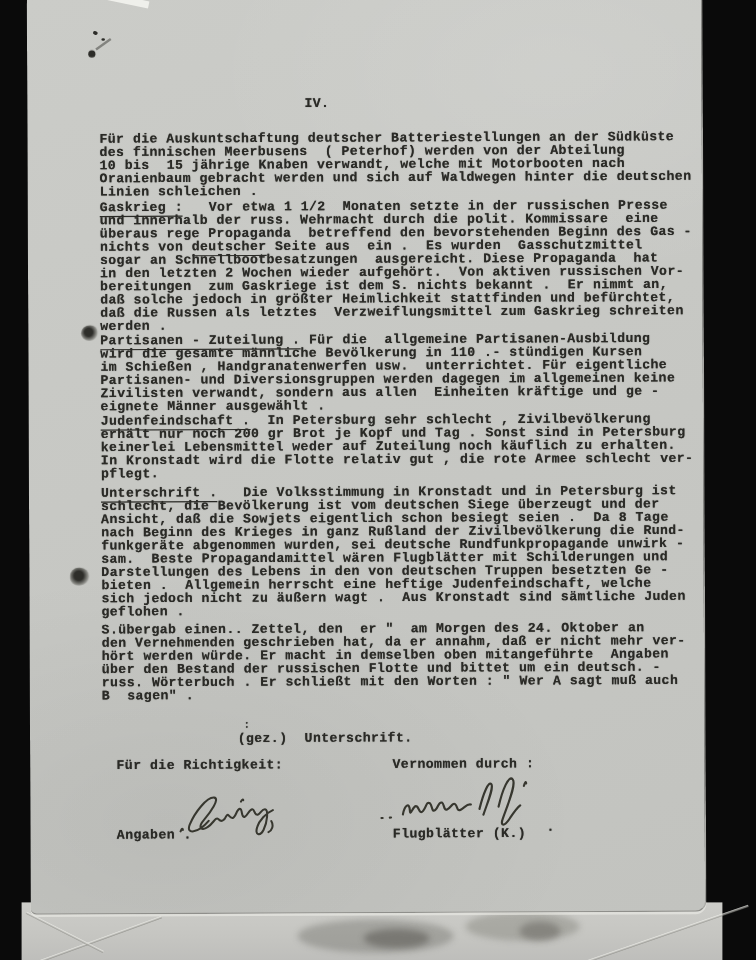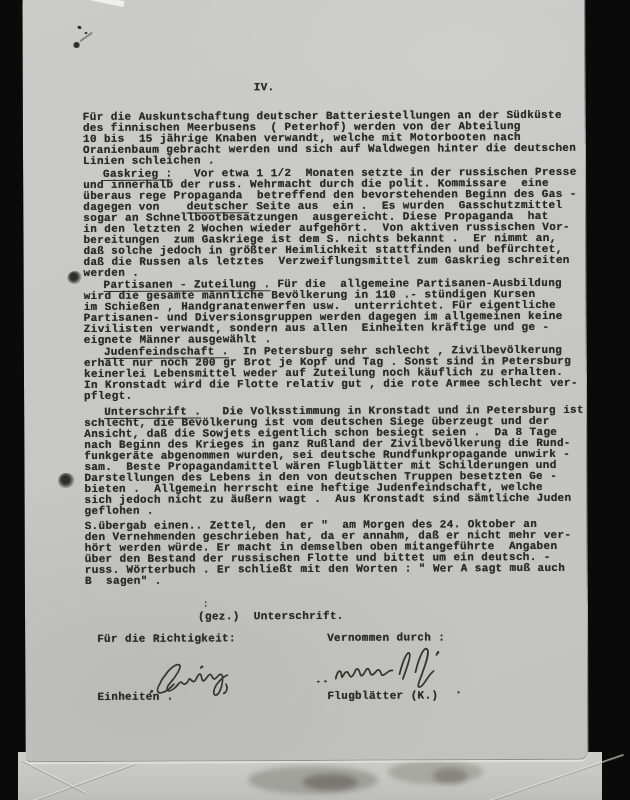--- a/index.html
+++ b/index.html
@@ -31,21 +31,21 @@
   .inkstreak{position:absolute;height:1.5px;background:rgba(45,45,40,.45);transform:rotate(-35deg);}
   .margin-spot{position:absolute;
     background:radial-gradient(circle at 45% 45%,#2e2e2a 0%,#2e2e2a 32%,rgba(70,70,64,.55) 58%,rgba(70,70,64,0) 78%);
     filter:blur(.4px);}
   
   .textcol{position:absolute;left:60px;top:84px;width:502px;color:#2a2a26;
     font-size:11px;line-height:11px;font-weight:bold;letter-spacing:.32px;word-spacing:.2px;
     text-shadow:0 0 .7px rgba(40,40,36,.75);}
   .tl{white-space:pre;height:11px;}
   .title-line{padding-left:171px;}
-  .ul{border-bottom:1.6px solid #2a2a26;display:inline-block;height:11px;margin-left:20px;}
+  .ul{border-bottom:1.6px solid #2a2a26;display:inline-block;height:11px;}
   .srow{position:relative;height:11px;}
   .srow .sl{position:absolute;left:12px;top:0;white-space:pre;}
   .srow .sr{position:absolute;left:242px;top:0;white-space:pre;}
   .gez-line{padding-left:113px;}
   .colon-line{padding-left:118px;font-size:9px;color:#3a3a36;}
   .sig{position:absolute;}
   .sig path{fill:none;stroke:#37372f;stroke-linecap:round;stroke-linejoin:round;}
   .stray-dot{position:absolute;left:370px;top:604px;}
 </style>
 </head>
@@ -90,21 +90,21 @@
           <div class="tl">Oranienbaum gebracht werden und sich auf Waldwegen hinter die deutschen</div>
           <div class="tl">Linien schleichen .</div>
         </div>
 
       <div style="margin-top:2px;">
         <div class="tl"><span class="ul">Gaskrieg :</span><span>   Vor etwa 1 1/2  Monaten setzte in der russischen Presse</span></div>
         <div>
             <div class="tl">und innerhalb der russ. Wehrmacht durch die polit. Kommissare  eine</div>
             <div class="tl">überaus rege Propaganda  betreffend den bevorstehenden Beginn des Gas -</div>
           </div>
-        <div class="tl"><span>dagegen von </span><span class="ul">deutscher</span><span> Seite aus  ein .  Es wurden  Gasschutzmittel</span></div>
+        <div class="tl"><span>nichts von </span><span class="ul">deutscher</span><span> Seite aus  ein .  Es wurden  Gasschutzmittel</span></div>
         <div>
             <div class="tl">sogar an Schnellbootbesatzungen  ausgereicht. Diese Propaganda  hat</div>
             <div class="tl">in den letzten 2 Wochen wieder aufgehört.  Von aktiven russischen Vor-</div>
             <div class="tl">bereitungen  zum Gaskriege ist dem S. nichts bekannt .  Er nimmt an,</div>
             <div class="tl">daß solche jedoch in größter Heimlichkeit stattfinden und befürchtet,</div>
             <div class="tl">daß die Russen als letztes  Verzweiflungsmittel zum Gaskrieg schreiten</div>
             <div class="tl">werden .</div>
           </div>
       </div>
 
@@ -155,21 +155,21 @@
 
       <div class="tl colon-line" style="margin-top:13px;">:</div>
       <div class="tl gez-line" style="margin-top:1px;">(gez.)  Unterschrift.</div>
 
       <div class="srow" style="margin-top:11px;">
         <span class="sl">Für die Richtigkeit:</span>
         <span class="sr">Vernommen durch :</span>
       </div>
 
       <div class="srow" style="margin-top:47px;">
-        <span class="sl">Einheiten .</span>
+        <span class="sl">Angaben .</span>
         <span class="sr">Flugblätter (K.)</span>
       </div>
 
       <span class="stray-dot">.</span>
 
       <svg class="sig" style="left:58px;top:565px;transform:rotate(-4deg);" width="132" height="54" viewBox="0 0 132 54" aria-label="Ludwig">
         <path stroke-width="1.7" d="M6 41 C7 39 8 38 8 40 M30 34 C20 44 10 44 14 36 C19 26 30 14 36 15 C41 16 32 27 26 33 C21 38 22 43 29 39 C34 36 36 31 38 33 C40 36 43 35 45 31 C47 28 47 33 50 33 C53 33 54 25 57 26 C59 27 57 33 60 33 C63 32 64 27 67 27 C69 27 68 32 71 32 C74 31 75 27 78 28 C80 29 79 38 75 45 C72 50 67 49 70 42 C72 37 78 31 84 29 M58 20 C59 18 60 18 60 19 M82 38 C84 42 82 46 79 47"></path>
       </svg>
 
       <svg class="sig" style="left:226px;top:558px;transform:rotate(-3deg);" width="156" height="58" viewBox="0 0 156 58">

